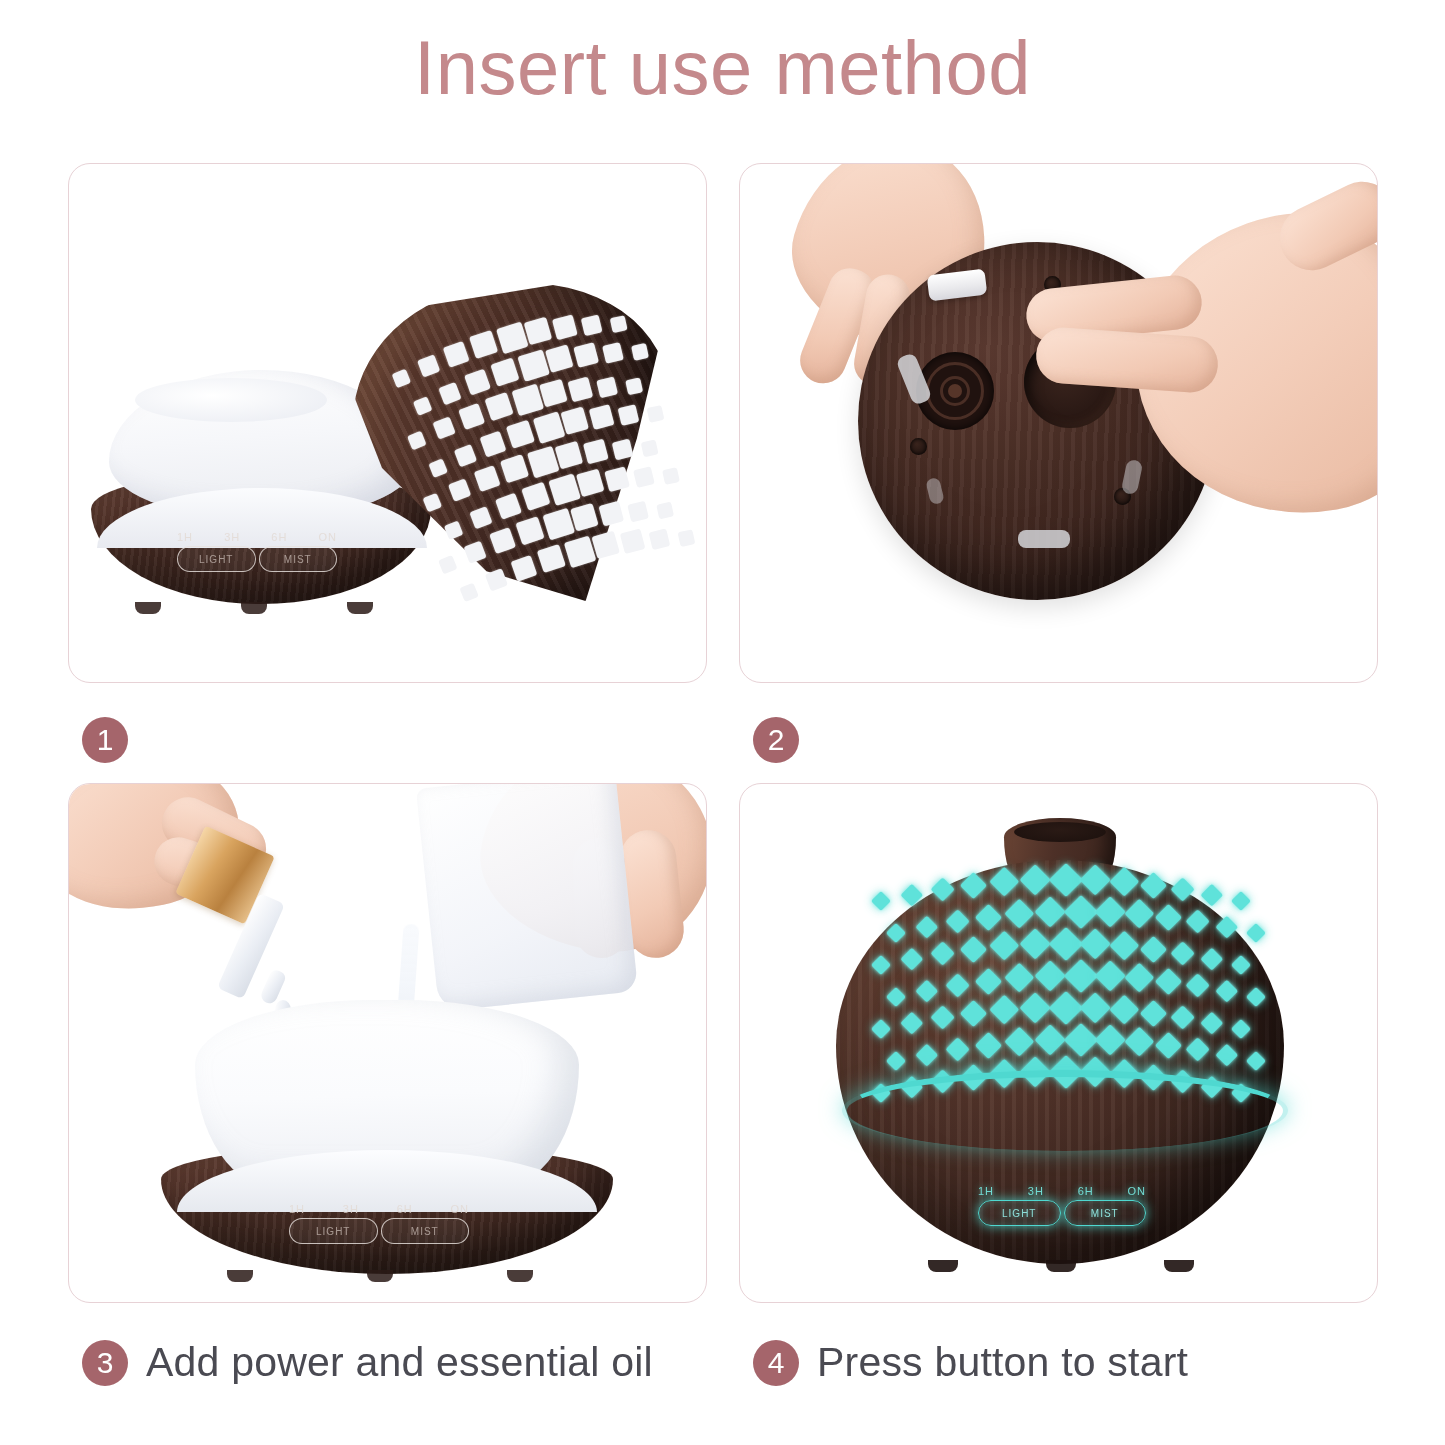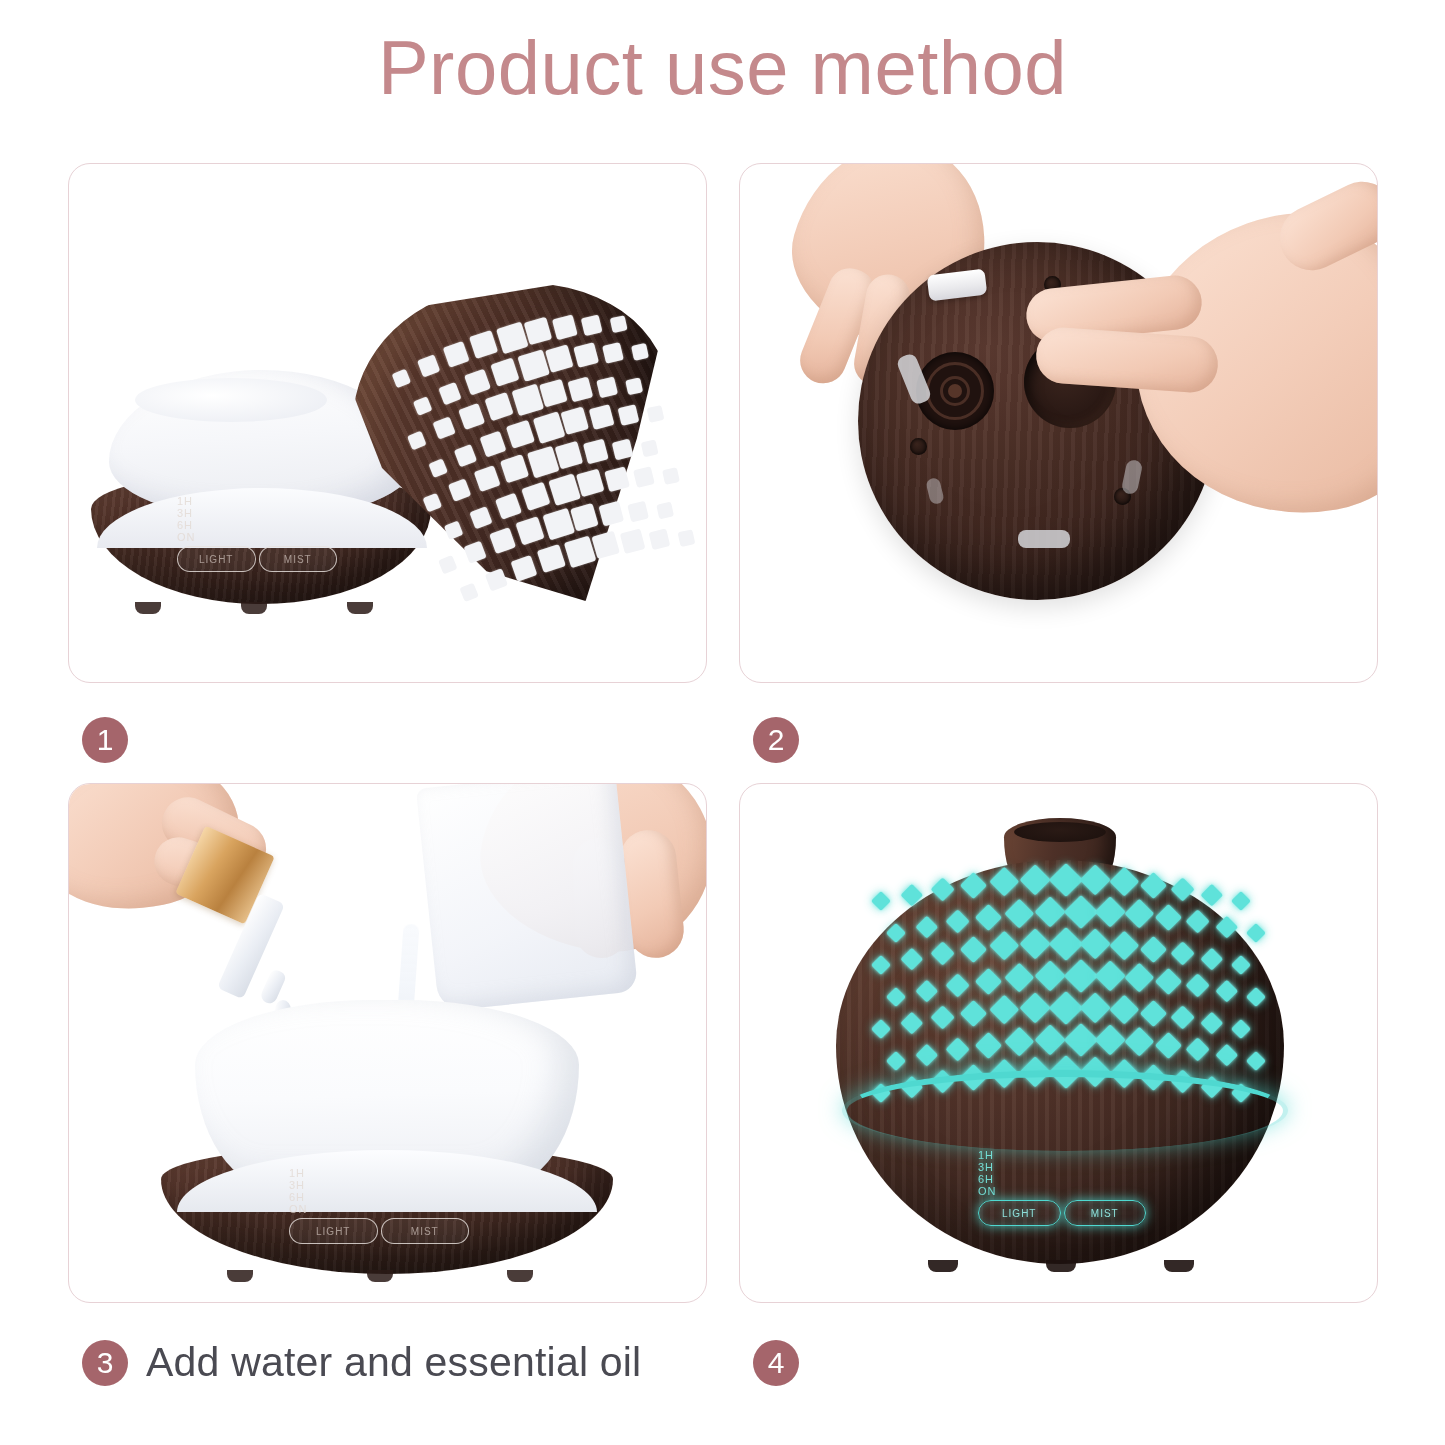--- a/index.html
+++ b/index.html
@@ -115,26 +115,25 @@
     box-shadow: inset -22px -12px 36px rgba(0,0,0,.48), inset 16px 6px 26px rgba(160,110,85,.16);
   }
   .p1-foot {
     position: absolute; bottom: -4px; width: 26px; height: 12px;
     background: #2a1a16; border-radius: 0 0 8px 8px; opacity: .85;
   }
 
   
   .ctrl { position: absolute; }
   .ctrl .timers {
-    display: flex; 
+    display: flex; justify-content: space-between;
     font-size: 11px; letter-spacing: 1px;
     color: rgba(226,216,210,.78);
     font-family: "Liberation Sans", sans-serif;
     margin-bottom: 3px;
-    flex-direction: column;
   }
   .ctrl .btn-row { display: flex; gap: 3px; }
   .ctrl .pill {
     flex: 1;
     height: 24px;
     border: 1.6px solid rgba(232,226,222,.82);
     border-radius: 13px;
     display: flex; align-items: center; justify-content: center;
     font-size: 10px; letter-spacing: 1px;
     color: rgba(226,214,208,.62);
@@ -322,21 +321,21 @@
     box-shadow: 0 -2px 22px rgba(79,216,208,.6);
   }
   .p4-foot {
     position: absolute; bottom: -2px; width: 30px; height: 12px;
     background: #1d110e; border-radius: 0 0 8px 8px; opacity: .9;
   }
 </style>
 </head>
 <body>
 
-<div class="page-title">Product use method</div>
+<div class="page-title">Insert use method</div>
 
 <div class="steps-grid">
 
   <div class="photo-card">
     <div class="scene">
 
       <div class="p1-base-wrap">
         <div class="p1-wood"></div>
         <div class="p1-foot" style="left:44px;"></div>
         <div class="p1-foot" style="left:150px;"></div>
@@ -638,19 +637,20 @@
             <div class="pill">LIGHT</div>
             <div class="pill">MIST</div>
           </div>
         </div>
       </div>
     </div>
   </div>
 
   <div class="caption-row">
     <div class="step-badge">3</div>
-    <div class="caption-text">Add water and essential oil</div>
+    <div class="caption-text">Add power and essential oil</div>
   </div>
   <div class="caption-row">
     <div class="step-badge">4</div>
+    <div class="caption-text">Press button to start</div>
   </div>
 
 </div>
 
 </body></html>

